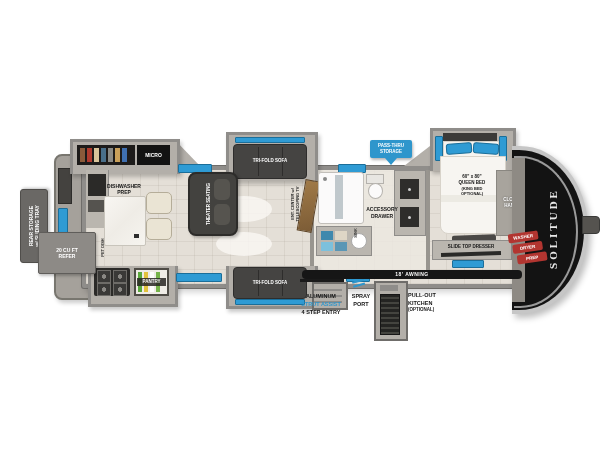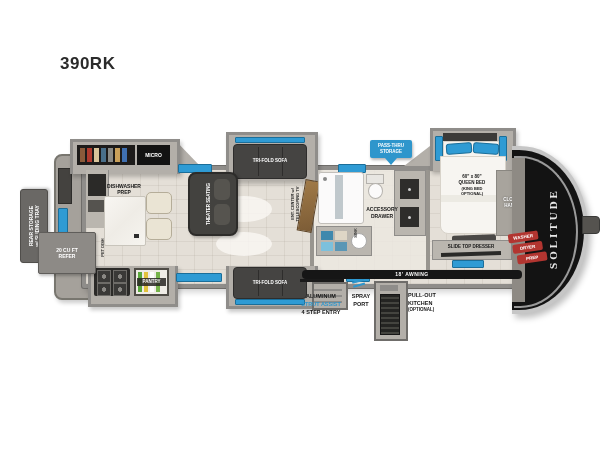--- a/index.html
+++ b/index.html
@@ -26,21 +26,20 @@
     background:
       repeating-linear-gradient(0deg, rgba(120,110,95,.10) 0 1px, transparent 1px 14px),
       repeating-linear-gradient(90deg, rgba(120,110,95,.10) 0 1px, transparent 1px 18px),
       #e4dfd7;}
 </style>
 </head>
 <body>
 
 <div class="stage">
 
-  <div class="title">390RK</div>
 
   <div class="abs" style="left:0;top:0;width:600px;height:450px;">
 
     <div class="abs" style="left:54px;top:154px;width:32px;height:142px;background:#a5a19b;border:2px solid #78766f;border-radius:8px 0 0 8px;box-shadow:2px 3px 4px rgba(0,0,0,.2);"></div>
     <div class="abs" style="left:58px;top:168px;width:12px;height:34px;background:#44423f;border:1px solid #2e2d2b;"></div>
     <div class="window" style="left:58px;top:208px;width:8px;height:24px;"></div>
 
     <div class="vtext" style="left:-3px;top:212px;width:72px;height:26px;background:#6a6865;border:1px solid #504e4b;border-radius:3px;color:#ffffff;font-size:5px;line-height:6px;box-shadow:1px 2px 3px rgba(0,0,0,.25);">
       <span>REAR STORAGE</span>
       <span>w/ SLIDING TRAY</span>

